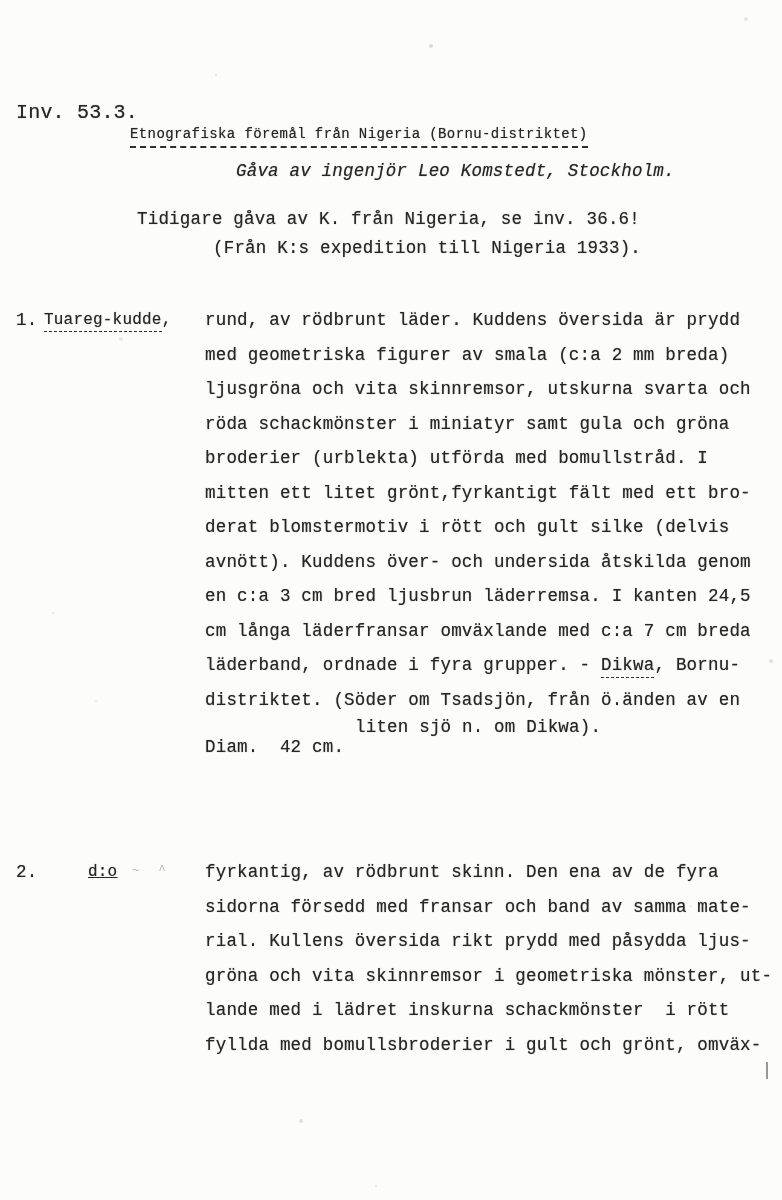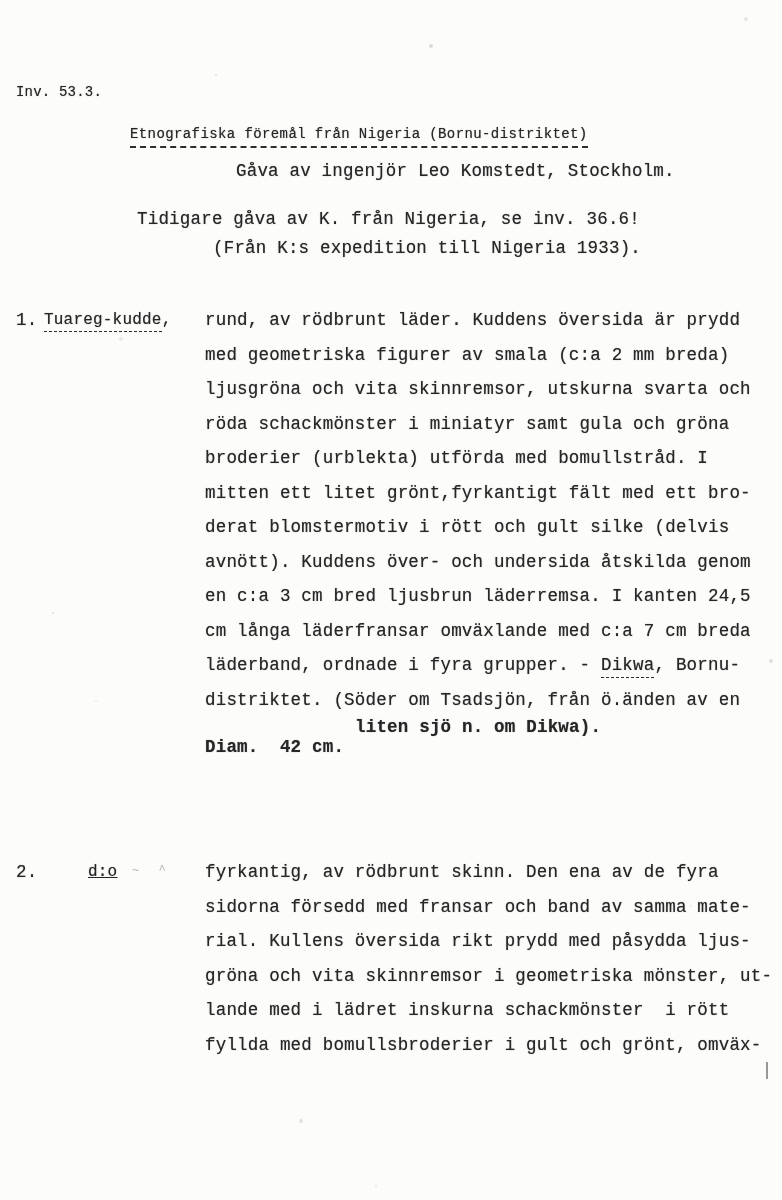--- a/index.html
+++ b/index.html
@@ -21,38 +21,37 @@
   }
   .line {
     white-space: pre;
     font-size: 17.5px;
     line-height: 34.5px;
     height: 34.5px;
   }
   .tight {
     line-height: 20px;
     height: 20px;
-    font-weight: bold;
   }
   .abs { position: absolute; }
 
   #inv-no {
-    left: 16px; top: 84px;
-    font-size: 14px;
+    left: 16px; top: 101px;
+    font-size: 20px;
   }
   #doc-title {
     left: 130px; top: 126px;
     font-size: 14px;
     letter-spacing: 0.4px;
     border-bottom: 2px dashed #2e2e2e;
     padding-bottom: 4px;
     white-space: pre;
   }
   .prov { white-space: pre; font-size: 17.5px; }
-  #prov-0 { left: 236px; top: 161px; }
+  #prov-0 { left: 236px; top: 161px; font-style: italic; }
   #prov-1 { left: 213px; top: 190px; margin-top: 48px; }
   #prov-2 { left: 137px; top: 209px; }
 
   .item-number { font-size: 17.5px; white-space: pre; }
   .item-name   { font-size: 16px; white-space: pre; }
   .u-dashed {
     border-bottom: 1.5px dashed #2e2e2e;
     padding-bottom: 2px;
   }
 

